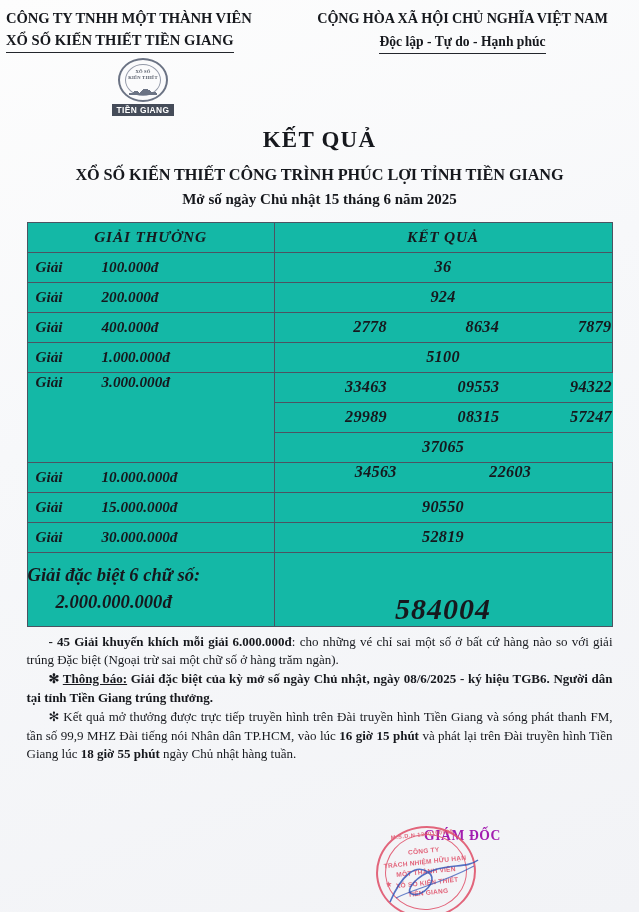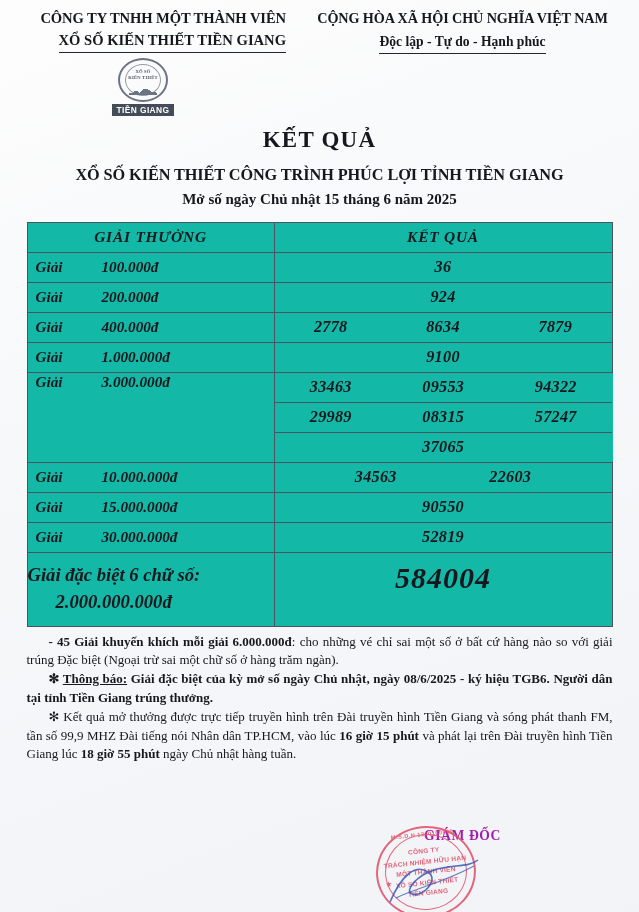--- a/index.html
+++ b/index.html
@@ -19,21 +19,22 @@
 
   
   .doc-header {
     display: flex;
     width: 100%;
     padding-top: 8px;
     box-sizing: border-box;
   }
   .hdr-left {
     width: 286px;
-    text-align: right;
+    text-align: left;
+    padding-left: 6px;
     box-sizing: border-box;
   }
   .hdr-right {
     flex: 1;
     text-align: center;
     box-sizing: border-box;
   }
   .hdr-line1 {
     font-size: 14.6px;
     font-weight: bold;
@@ -192,41 +193,40 @@
     letter-spacing: 0.3px;
   }
   .res-row {
     display: flex;
     width: 100%;
     height: 100%;
     align-items: center;
   }
   .res-row > span {
     flex: 1;
-    text-align: center;
+    text-align: right;
   }
   .res-single {
     display: flex;
     align-items: center;
     justify-content: center;
     height: 100%;
   }
   .res-sub {
     border-left: none !important;
     border-right: none !important;
   }
   .res-sub.first { border-top: none !important; }
   .res-sub.last { border-bottom: none !important; }
 
   .g3-prize { height: 90px; }
   .g3-prize .pw { height: 100%; }
 
   .res-g10 {
     display: flex;
-    align-items: center;
     height: 100%;
     padding: 0 34px 0 34px;
     box-sizing: border-box;
   }
   .res-g10 > span { flex: 1; text-align: center; }
 
   
   .sp-prize {
     height: 74px;
     font-size: 18.6px;
@@ -237,21 +237,21 @@
   .sp-prize .sp-l2 { padding-left: 28px; }
   .sp-res {
     height: 74px;
     text-align: center;
     font-size: 30px;
     font-weight: bold;
     letter-spacing: 1px;
   }
   .sp-res .inner {
     display: flex;
-    align-items: flex-start;
+    align-items: flex-end;
     justify-content: center;
     height: 100%;
     padding-top: 8px;
     box-sizing: border-box;
   }
 
   
   .notes {
     width: 586px;
     margin: 6px auto 0 auto;
@@ -423,21 +423,21 @@
 
     <tr>
       <td class="prize-cell">
         <div class="pw">
           <span class="p-label">Giải</span>
           <span class="p-amount">1.000.000đ</span>
         </div>
       </td>
       <td class="res-cell">
         <div class="res-single">
-            <span>9100</span>
+            <span>5100</span>
           </div>
       </td>
     </tr>
 
     <tr>
       <td class="prize-cell g3-prize" rowspan="3">
         <div class="pw">
           <span class="p-label">Giải</span>
           <span class="p-amount">3.000.000đ</span>
         </div>

